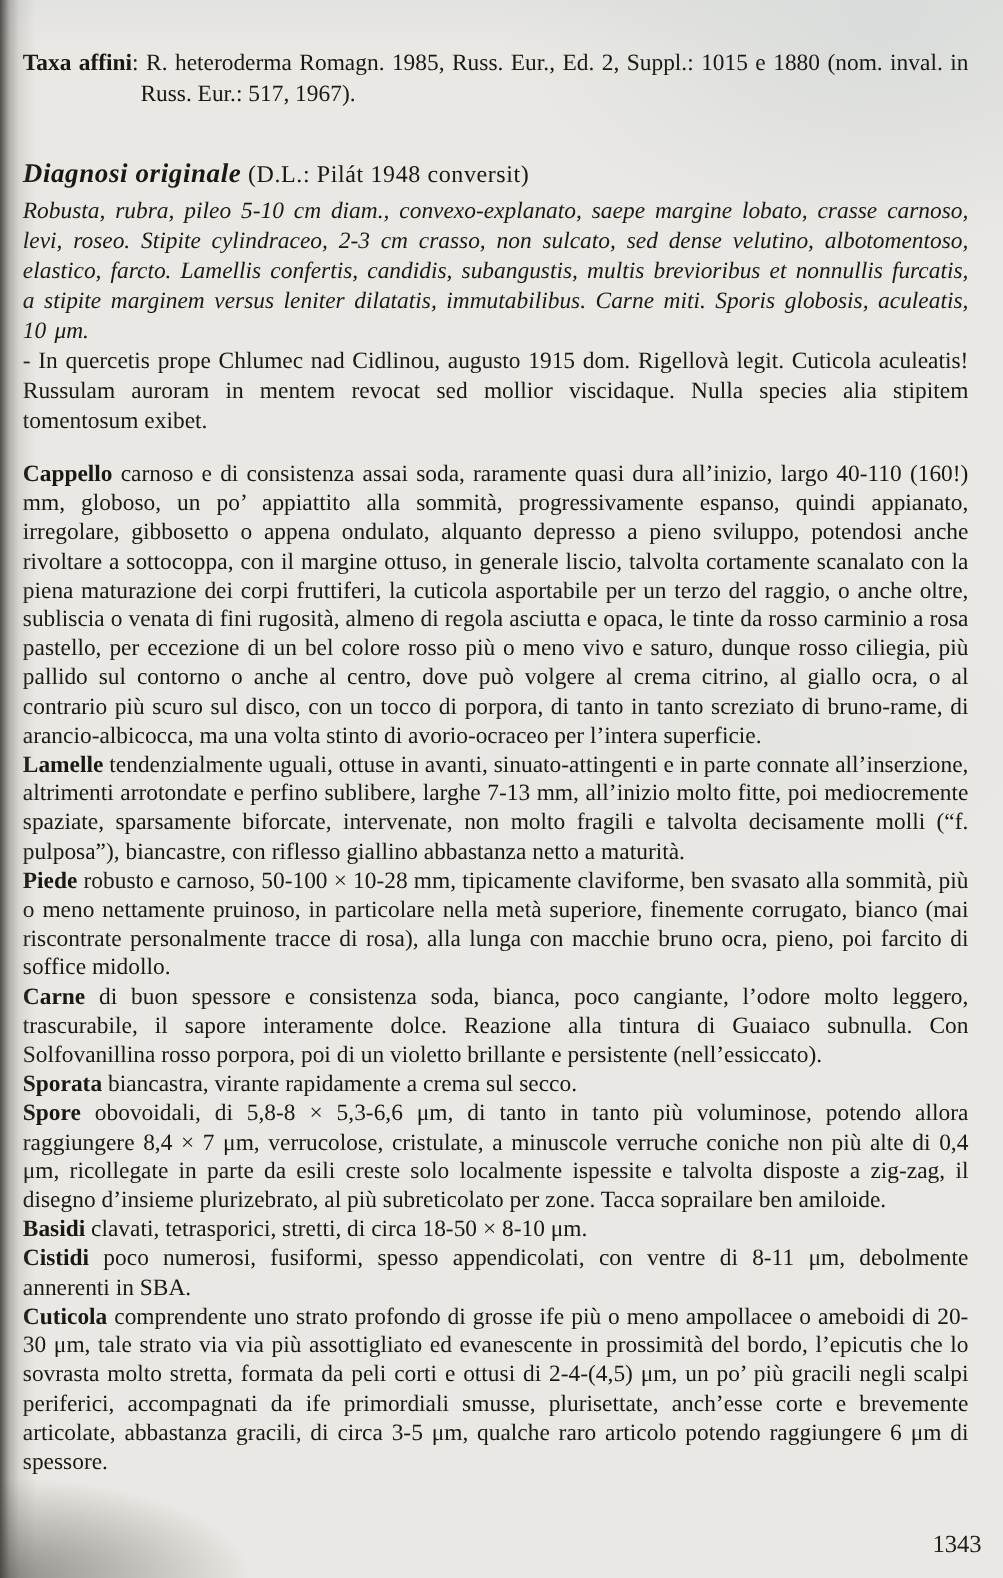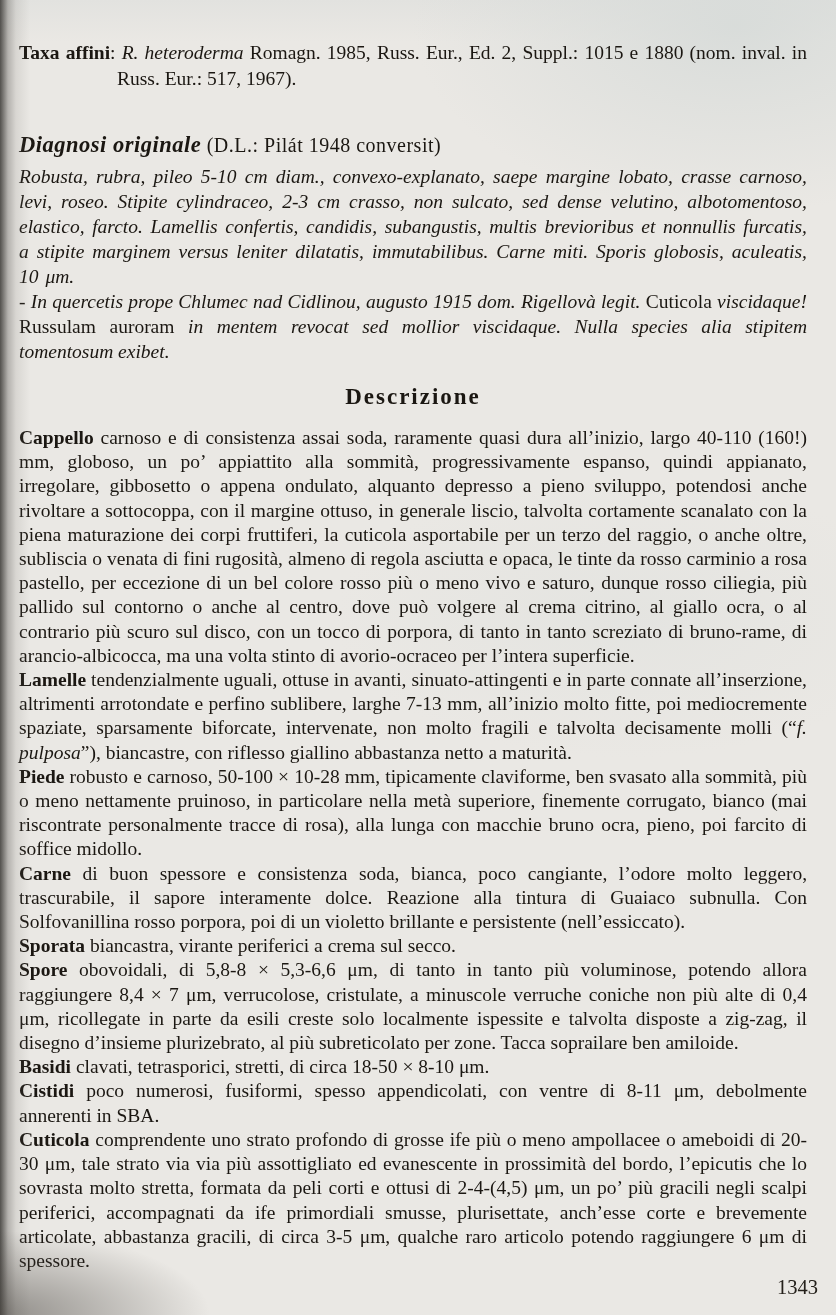--- a/index.html
+++ b/index.html
@@ -31,21 +31,21 @@
   .shade-corner {
     position: absolute; left: 0; bottom: 0; width: 300px; height: 130px;
     background: radial-gradient(ellipse 300px 120px at 0% 100%, rgba(70,66,61,0.55) 0%, rgba(70,66,61,0) 70%);
     pointer-events: none;
   }
   .content {
     position: absolute; left: 19px; right: 29px; top: 40px;
   }
   p { margin: 0; }
   .s-b { font-weight: bold; }
-  .s-i { font-style: italic; }
+  .s-i { }
   .s-n { font-weight: normal; font-style: normal; }
   .taxa {
     font-size: 19.5px; line-height: 26px;
     text-align: justify;
     padding-left: 98px; text-indent: -98px;
     margin-bottom: 40px;
   }
   .dg-heading {
     margin: 0 0 6px 0;
     font-size: 20px; font-weight: normal;
@@ -83,30 +83,29 @@
 <div class="page">
 
   <div class="content">
 
     <p class="taxa"><span class="s-b">Taxa affini</span><span class="s-n">: </span><span class="s-i">R. heteroderma</span><span class="s-n"> Romagn. 1985, Russ. Eur., Ed. 2, Suppl.: 1015 e 1880 (nom. inval. in Russ. Eur.: 517, 1967).</span></p>
 
     <h2 class="dg-heading"><span class="dg-title">Diagnosi originale</span><span class="dg-sub"> (D.L.: Pilát 1948 conversit)</span></h2>
 
     <p class="latin">Robusta, rubra, pileo 5-10 cm diam., convexo-explanato, saepe margine lobato, crasse carnoso, levi, roseo. Stipite cylindraceo, 2-3 cm crasso, non sulcato, sed dense velutino, albotomentoso, elastico, farcto. Lamellis confertis, candidis, subangustis, multis brevioribus et nonnullis furcatis, a stipite marginem versus leniter dilatatis, immutabilibus. Carne miti. Sporis globosis, aculeatis, 10 μm.</p>
 
-    <p class="note"><span class="s-i">- In quercetis prope Chlumec nad Cidlinou, augusto 1915 dom. Rigellovà legit.</span><span class="s-n"> Cuticola </span><span class="s-i">viscidaque!</span><span class="s-n"> Russulam auroram </span><span class="s-i">in mentem revocat sed mollior viscidaque. Nulla species alia stipitem tomentosum exibet.</span></p>
+    <p class="note"><span class="s-i">- In quercetis prope Chlumec nad Cidlinou, augusto 1915 dom. Rigellovà legit.</span><span class="s-n"> Cuticola </span><span class="s-i">aculeatis!</span><span class="s-n"> Russulam auroram </span><span class="s-i">in mentem revocat sed mollior viscidaque. Nulla species alia stipitem tomentosum exibet.</span></p>
 
-    <h2 class="desc-heading">Descrizione</h2>
 
     <div>
         <p class="body-par"><span class="s-b">Cappello</span><span class="s-n"> carnoso e di consistenza assai soda, raramente quasi dura all’inizio, largo 40-110 (160!) mm, globoso, un po’ appiattito alla sommità, progressivamente espanso, quindi appianato, irregolare, gibbosetto o appena ondulato, alquanto depresso a pieno sviluppo, potendosi anche rivoltare a sottocoppa, con il margine ottuso, in generale liscio, talvolta cortamente scanalato con la piena maturazione dei corpi fruttiferi, la cuticola asportabile per un terzo del raggio, o anche oltre, subliscia o venata di fini rugosità, almeno di regola asciutta e opaca, le tinte da rosso carminio a rosa pastello, per eccezione di un bel colore rosso più o meno vivo e saturo, dunque rosso ciliegia, più pallido sul contorno o anche al centro, dove può volgere al crema citrino, al giallo ocra, o al contrario più scuro sul disco, con un tocco di porpora, di tanto in tanto screziato di bruno-rame, di arancio-albicocca, ma una volta stinto di avorio-ocraceo per l’intera superficie.</span></p>
         <p class="body-par"><span class="s-b">Lamelle</span><span class="s-n"> tendenzialmente uguali, ottuse in avanti, sinuato-attingenti e in parte connate all’inserzione, altrimenti arrotondate e perfino sublibere, larghe 7-13 mm, all’inizio molto fitte, poi mediocremente spaziate, sparsamente biforcate, intervenate, non molto fragili e talvolta decisamente molli (“</span><span class="s-i">f. pulposa</span><span class="s-n">”), biancastre, con riflesso giallino abbastanza netto a maturità.</span></p>
         <p class="body-par"><span class="s-b">Piede</span><span class="s-n"> robusto e carnoso, 50-100 × 10-28 mm, tipicamente claviforme, ben svasato alla sommità, più o meno nettamente pruinoso, in particolare nella metà superiore, finemente corrugato, bianco (mai riscontrate personalmente tracce di rosa), alla lunga con macchie bruno ocra, pieno, poi farcito di soffice midollo.</span></p>
         <p class="body-par"><span class="s-b">Carne</span><span class="s-n"> di buon spessore e consistenza soda, bianca, poco cangiante, l’odore molto leggero, trascurabile, il sapore interamente dolce. Reazione alla tintura di Guaiaco subnulla. Con Solfovanillina rosso porpora, poi di un violetto brillante e persistente (nell’essiccato).</span></p>
-        <p class="body-par"><span class="s-b">Sporata</span><span class="s-n"> biancastra, virante periferici a crema sul secco.</span></p>
+        <p class="body-par"><span class="s-b">Sporata</span><span class="s-n"> biancastra, virante rapidamente a crema sul secco.</span></p>
         <p class="body-par"><span class="s-b">Spore</span><span class="s-n"> obovoidali, di 5,8-8 × 5,3-6,6 μm, di tanto in tanto più voluminose, potendo allora raggiungere 8,4 × 7 μm, verrucolose, cristulate, a minuscole verruche coniche non più alte di 0,4 μm, ricollegate in parte da esili creste solo localmente ispessite e talvolta disposte a zig-zag, il disegno d’insieme plurizebrato, al più subreticolato per zone. Tacca soprailare ben amiloide.</span></p>
         <p class="body-par"><span class="s-b">Basidi</span><span class="s-n"> clavati, tetrasporici, stretti, di circa 18-50 × 8-10 μm.</span></p>
         <p class="body-par"><span class="s-b">Cistidi</span><span class="s-n"> poco numerosi, fusiformi, spesso appendicolati, con ventre di 8-11 μm, debolmente annerenti in SBA.</span></p>
         <p class="body-par"><span class="s-b">Cuticola</span><span class="s-n"> comprendente uno strato profondo di grosse ife più o meno ampollacee o ameboidi di 20-30 μm, tale strato via via più assottigliato ed evanescente in prossimità del bordo, l’epicutis che lo sovrasta molto stretta, formata da peli corti e ottusi di 2-4-(4,5) μm, un po’ più gracili negli scalpi periferici, accompagnati da ife primordiali smusse, plurisettate, anch’esse corte e brevemente articolate, abbastanza gracili, di circa 3-5 μm, qualche raro articolo potendo raggiungere 6 μm di spessore.</span></p>
       </div>
 
   </div>
 
   <div class="page-number">1343</div>
 

